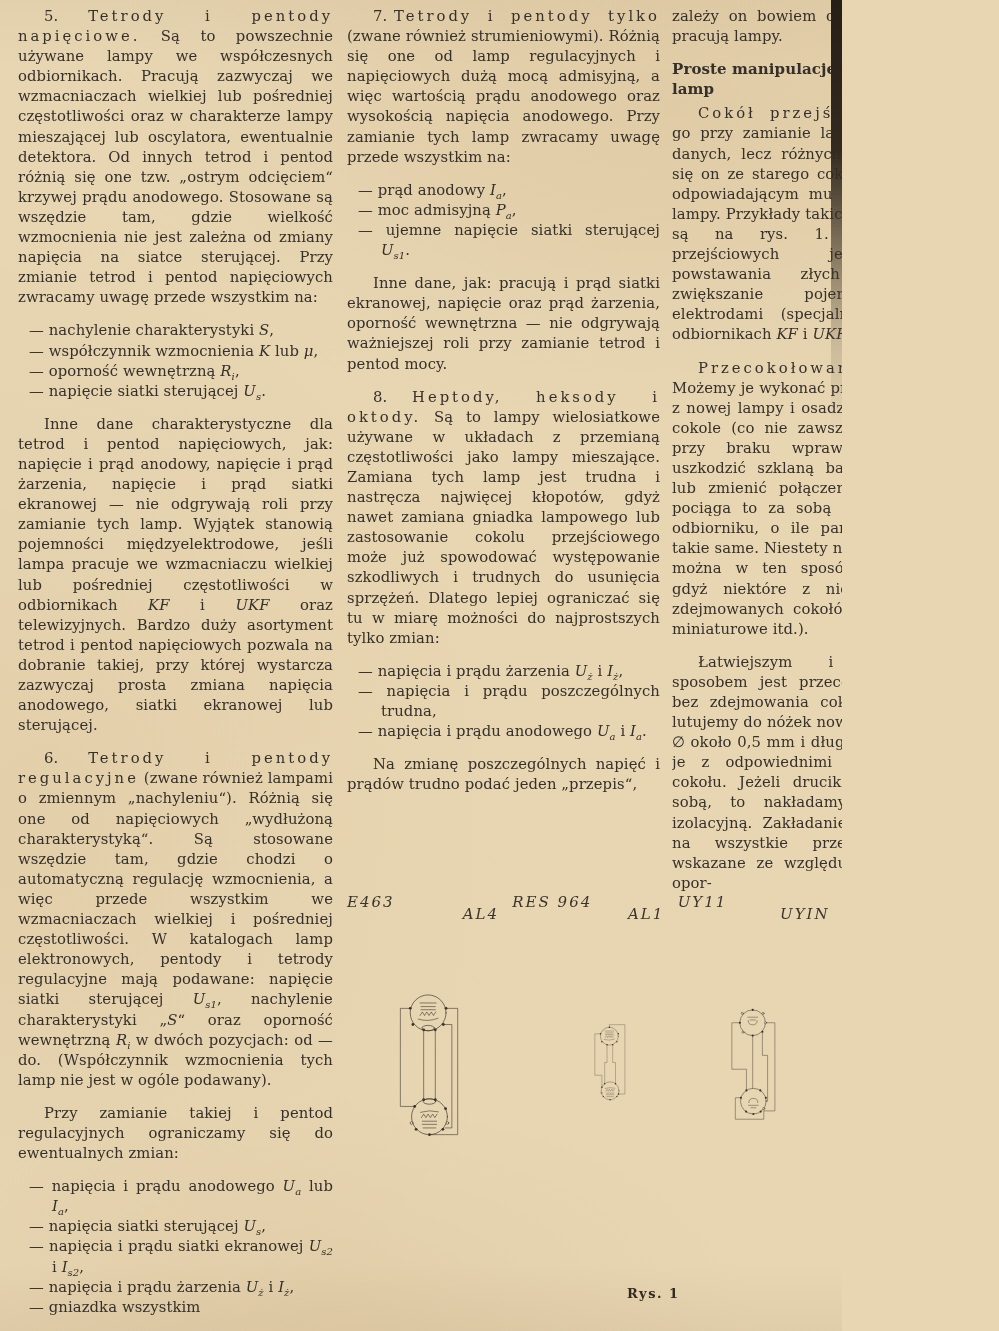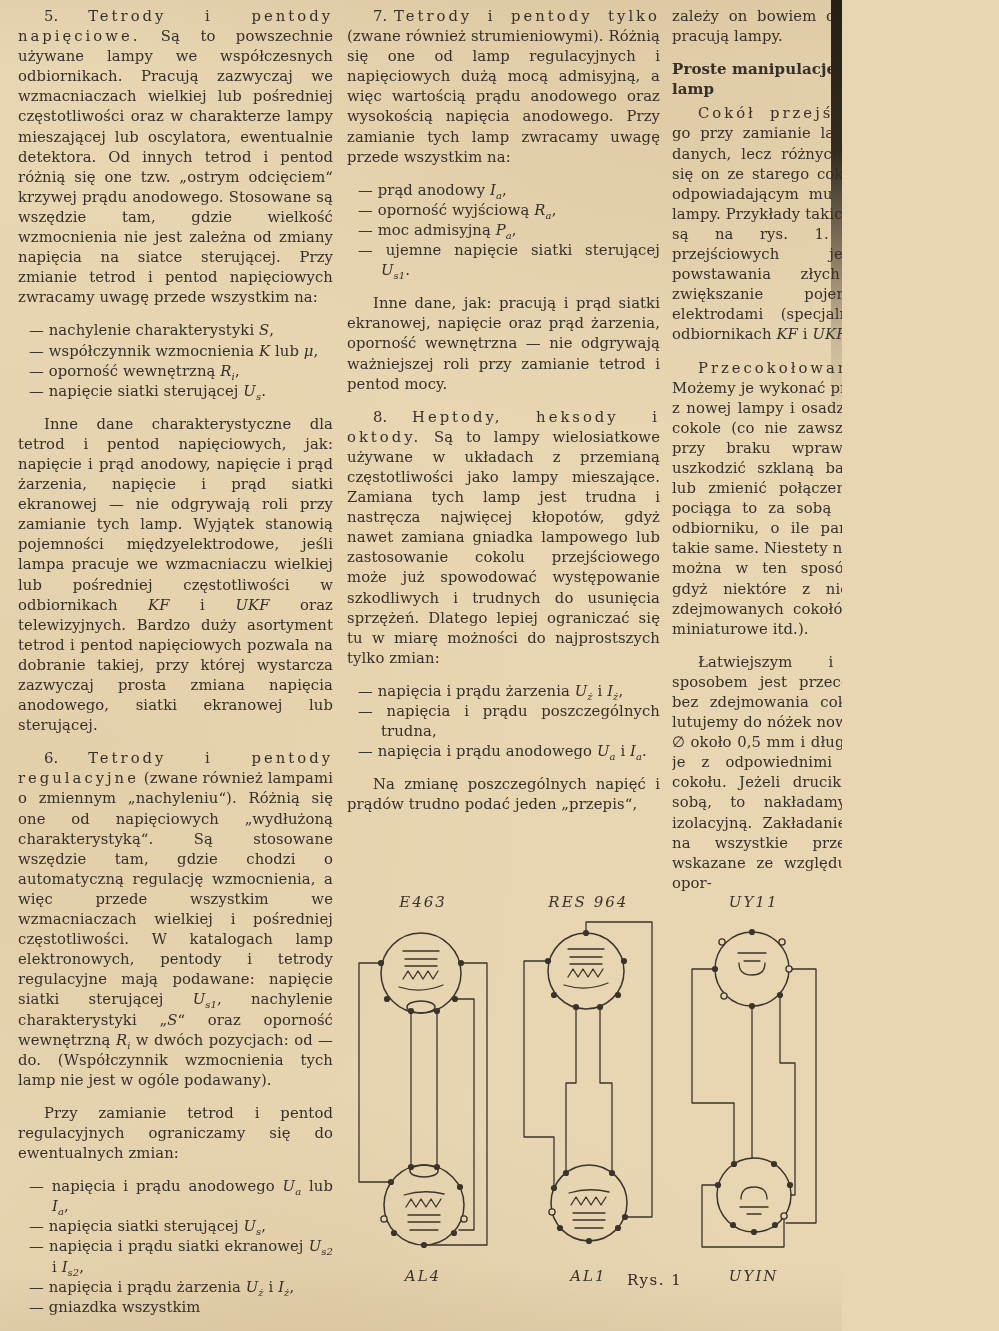--- a/index.html
+++ b/index.html
@@ -25,25 +25,25 @@
   .para.noind{text-indent:0;}
   .spread{letter-spacing:3px;word-spacing:6px;}
   .subhead{font-weight:bold;font-size:15px;margin:6px 0 4px;text-align:left;}
   .list{margin:4px 0 13px;}
   .li{padding-left:34px;text-indent:-23px;text-align:justify;}
   i{font-style:italic;}
   sub{font-style:italic;font-size:0.68em;line-height:0;}
   
   .fig{position:absolute;left:345px;top:893px;width:652px;height:438px;}
   .panels{display:flex;justify-content:space-between;padding:0 2px;}
-  .panel{width:152px;display:flex;flex-direction:column;align-items:center;}
+  .panel{width:152px;display:flex;}
   .tube-label{font-style:italic;font-size:15px;letter-spacing:2px;color:#3b342c;
               height:22px;white-space:nowrap;}
   .tube-label.bottom{margin-top:12px;}
-  .fig-caption{position:absolute;left:282px;top:378px;font-weight:normal;font-size:15px;
+  .fig-caption{position:absolute;left:282px;top:393px;font-weight:bold;font-size:13px;
                letter-spacing:1.5px;color:#33291e;}
   .defs-svg{position:absolute;width:0;height:0;}
   svg.diagram *{stroke:#3b342c;fill:none;stroke-width:1.3;stroke-linecap:round;stroke-linejoin:round;}
   svg.diagram .sock{stroke-width:1.5;}
   svg.diagram .pin{fill:#3b342c;stroke:none;}
   svg.diagram .pino{fill:#e8d6b3;stroke:#3b342c;stroke-width:1.3;}
 </style>
 </head>
 <body>
 
@@ -53,34 +53,33 @@
   <div class="col col1">
       <p class="para">5. <span class="spread">Tetrody i pentody napięciowe.</span> Są to powszechnie używane lampy we współczesnych odbiornikach. Pracują zazwyczaj we wzmacniaczach wielkiej lub pośredniej częstotliwości oraz w charakterze lampy mieszającej lub oscylatora, ewentualnie detektora. Od innych tetrod i pentod różnią się one tzw. „ostrym odcięciem“ krzywej prądu anodowego. Stosowane są wszędzie tam, gdzie wielkość wzmocnienia nie jest zależna od zmiany napięcia na siatce sterującej. Przy zmianie tetrod i pentod napięciowych zwracamy uwagę przede wszystkim na:</p>
       <div class="list">
         <div class="li">— nachylenie charakterystyki <i>S</i>,</div>
         <div class="li">— współczynnik wzmocnienia <i>K</i> lub <i>μ</i>,</div>
         <div class="li">— oporność wewnętrzną <i>R</i><sub>i</sub>,</div>
         <div class="li">— napięcie siatki sterującej <i>U</i><sub>s</sub>.</div>
       </div>
       <p class="para">Inne dane charakterystyczne dla tetrod i pentod napięciowych, jak: napięcie i prąd anodowy, napięcie i prąd żarzenia, napięcie i prąd siatki ekranowej — nie odgrywają roli przy zamianie tych lamp. Wyjątek stanowią pojemności międzyelektrodowe, jeśli lampa pracuje we wzmacniaczu wielkiej lub pośredniej częstotliwości w odbiornikach <i>KF</i> i <i>UKF</i> oraz telewizyjnych. Bardzo duży asortyment tetrod i pentod napięciowych pozwala na dobranie takiej, przy której wystarcza zazwyczaj prosta zmiana napięcia anodowego, siatki ekranowej lub sterującej.</p>
       <p class="para">6. <span class="spread">Tetrody i pentody regulacyjne</span> (zwane również lampami o zmiennym „nachyleniu“). Różnią się one od napięciowych „wydłużoną charakterystyką“. Są stosowane wszędzie tam, gdzie chodzi o automatyczną regulację wzmocnienia, a więc przede wszystkim we wzmacniaczach wielkiej i pośredniej częstotliwości. W katalogach lamp elektronowych, pentody i tetrody regulacyjne mają podawane: napięcie siatki sterującej <i>U</i><sub>s1</sub>, nachylenie charakterystyki „<i>S</i>“ oraz oporność wewnętrzną <i>R</i><sub>i</sub> w dwóch pozycjach: od — do. (Współczynnik wzmocnienia tych lamp nie jest w ogóle podawany).</p>
-      <p class="para">Przy zamianie tetrod i pentod regulacyjnych ograniczamy się do ewentualnych zmian:</p>
+      <p class="para">Przy zamianie takiej i pentod regulacyjnych ograniczamy się do ewentualnych zmian:</p>
       <div class="list">
         <div class="li">— napięcia i prądu anodowego <i>U</i><sub>a</sub> lub <i>I</i><sub>a</sub>,</div>
         <div class="li">— napięcia siatki sterującej <i>U</i><sub>s</sub>,</div>
         <div class="li">— napięcia i prądu siatki ekranowej <i>U</i><sub>s2</sub> i <i>I</i><sub>s2</sub>,</div>
         <div class="li">— napięcia i prądu żarzenia <i>U</i><sub>ż</sub> i <i>I</i><sub>ż</sub>,</div>
         <div class="li">— gniazdka wszystkim</div>
       </div>
     </div>
   <div class="col col2">
       <p class="para">7. <span class="spread">Tetrody i pentody tylko</span> (zwane również strumieniowymi). Różnią się one od lamp regulacyjnych i napięciowych dużą mocą admisyjną, a więc wartością prądu anodowego oraz wysokością napięcia anodowego. Przy zamianie tych lamp zwracamy uwagę przede wszystkim na:</p>
       <div class="list">
         <div class="li">— prąd anodowy <i>I</i><sub>a</sub>,</div>
-        <div class="li">— oporność wyjściową <i>R</i><sub>a</sub>,</div>
         <div class="li">— moc admisyjną <i>P</i><sub>a</sub>,</div>
         <div class="li">— ujemne napięcie siatki sterującej <i>U</i><sub>s1</sub>.</div>
       </div>
       <p class="para">Inne dane, jak: pracują i prąd siatki ekranowej, napięcie oraz prąd żarzenia, oporność wewnętrzna — nie odgrywają ważniejszej roli przy zamianie tetrod i pentod mocy.</p>
       <p class="para">8. <span class="spread">Heptody, heksody i oktody.</span> Są to lampy wielosiatkowe używane w układach z przemianą częstotliwości jako lampy mieszające. Zamiana tych lamp jest trudna i nastręcza najwięcej kłopotów, gdyż nawet zamiana gniadka lampowego lub zastosowanie cokolu przejściowego może już spowodować występowanie szkodliwych i trudnych do usunięcia sprzężeń. Dlatego lepiej ograniczać się tu w miarę możności do najprostszych tylko zmian:</p>
       <div class="list">
         <div class="li">— napięcia i prądu żarzenia <i>U</i><sub>ż</sub> i <i>I</i><sub>ż</sub>,</div>
         <div class="li">— napięcia i prądu poszczególnych trudna,</div>
         <div class="li">— napięcia i prądu anodowego <i>U</i><sub>a</sub> i <i>I</i><sub>a</sub>.</div>
       </div>

